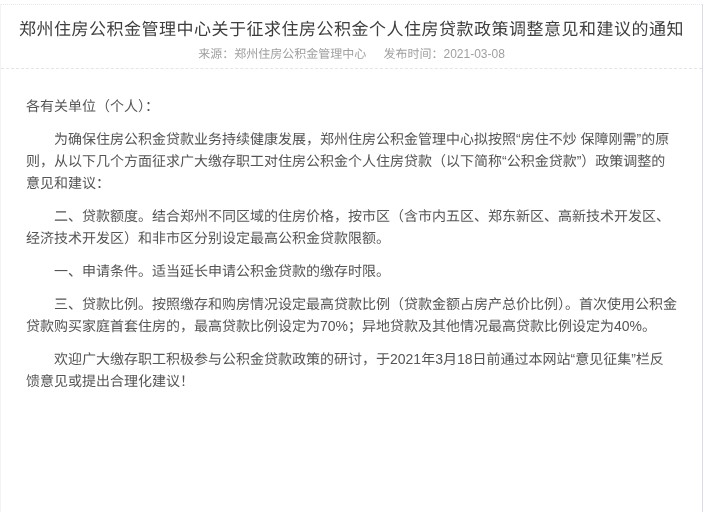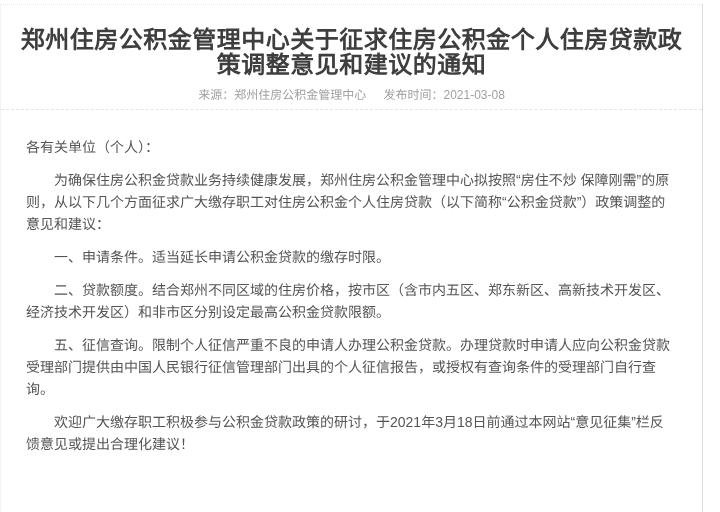--- a/index.html
+++ b/index.html
@@ -21,30 +21,30 @@
     background: #ffffff;
     border-right: 1px solid #d9dde1;
     border-left: 1px solid #f3f3f3;
   }
   .top-rule {
     height: 0;
     border-top: 1px dotted #e7e7e7;
     margin: 4px 0 0 0;
   }
   .title {
-    margin: 22px 10px 0 10px;
-    font-size: 24px;
-    font-weight: bold;
+    margin: 12px 10px 0 10px;
+    font-size: 17px;
+    font-weight: normal;
     line-height: 25px;
     text-align: center;
     color: #3e3e3e;
     letter-spacing: 0.5px;
   }
   .meta {
-    margin-top: 11px;
+    margin-top: 5px;
     text-align: center;
     font-size: 12px;
     line-height: 15px;
     color: #9f9f9f;
   }
   .meta .meta-item + .meta-item {
     margin-left: 14px;
   }
   .sep {
     height: 0;
@@ -75,18 +75,18 @@
   <div class="meta">
     <span class="meta-item">来源：郑州住房公积金管理中心</span>
     <span class="meta-item">发布时间：2021-03-08</span>
   </div>
 
   <div class="sep"></div>
 
   <div class="article" id="article-body">
       <p class="">各有关单位（个人）：</p>
       <p class="indent">为确保住房公积金贷款业务持续健康发展，郑州住房公积金管理中心拟按照“房住不炒 保障刚需”的原则，从以下几个方面征求广大缴存职工对住房公积金个人住房贷款（以下简称“公积金贷款”）政策调整的意见和建议：</p>
+      <p class="indent">二、贷款额度。结合郑州不同区域的住房价格，按市区（含市内五区、郑东新区、高新技术开发区、经济技术开发区）和非市区分别设定最高公积金贷款限额。</p>
       <p class="indent">一、申请条件。适当延长申请公积金贷款的缴存时限。</p>
-      <p class="indent">二、贷款额度。结合郑州不同区域的住房价格，按市区（含市内五区、郑东新区、高新技术开发区、经济技术开发区）和非市区分别设定最高公积金贷款限额。</p>
-      <p class="indent">五、征信查询。限制个人征信严重不良的申请人办理公积金贷款。办理贷款时申请人应向公积金贷款受理部门提供由中国人民银行征信管理部门出具的个人征信报告，或授权有查询条件的受理部门自行查询。</p>
+      <p class="indent">三、贷款比例。按照缴存和购房情况设定最高贷款比例（贷款金额占房产总价比例）。首次使用公积金贷款购买家庭首套住房的，最高贷款比例设定为70%；异地贷款及其他情况最高贷款比例设定为40%。</p>
       <p class="indent">欢迎广大缴存职工积极参与公积金贷款政策的研讨，于2021年3月18日前通过本网站“意见征集”栏反馈意见或提出合理化建议！</p>
     </div>
 </div>
 
 </body></html>

